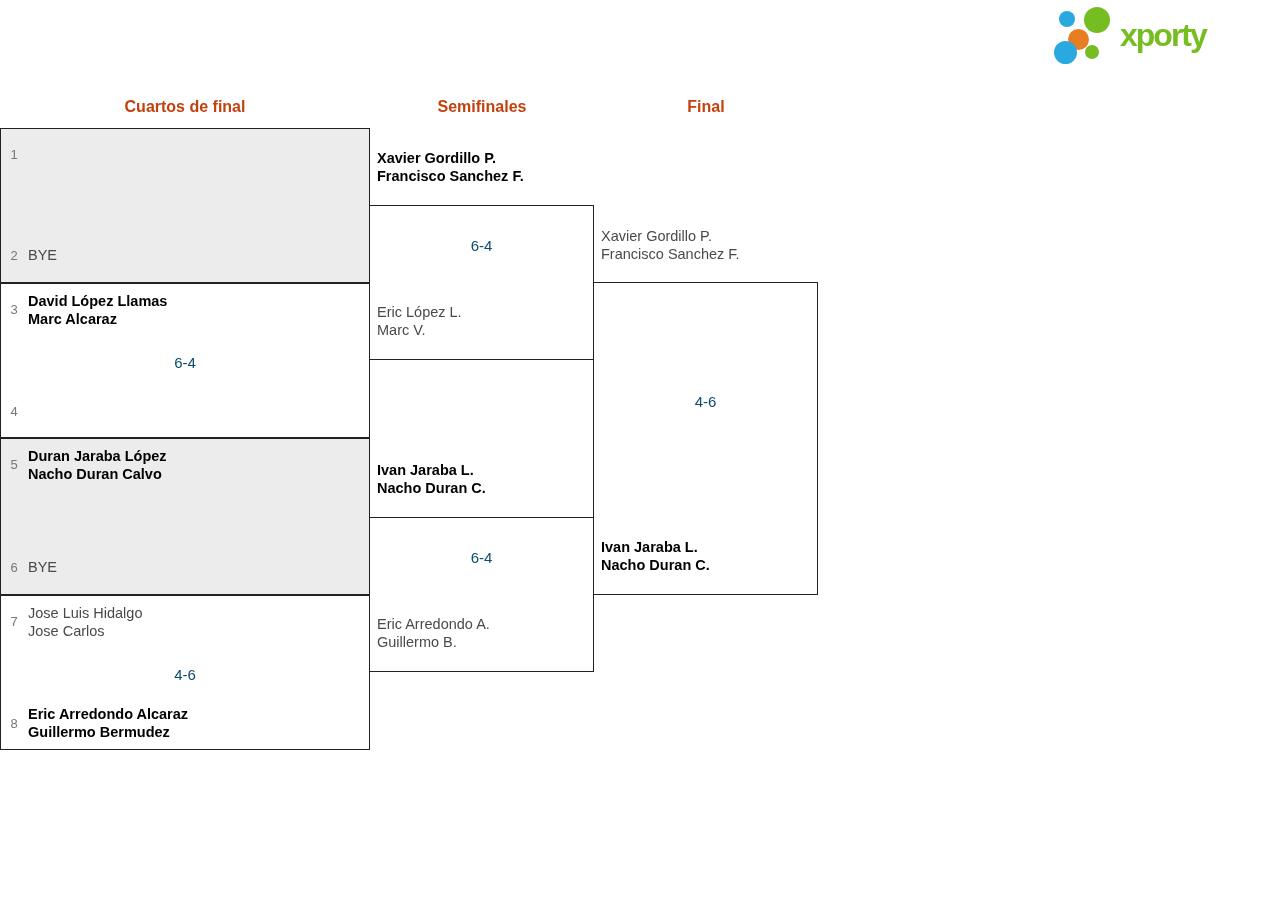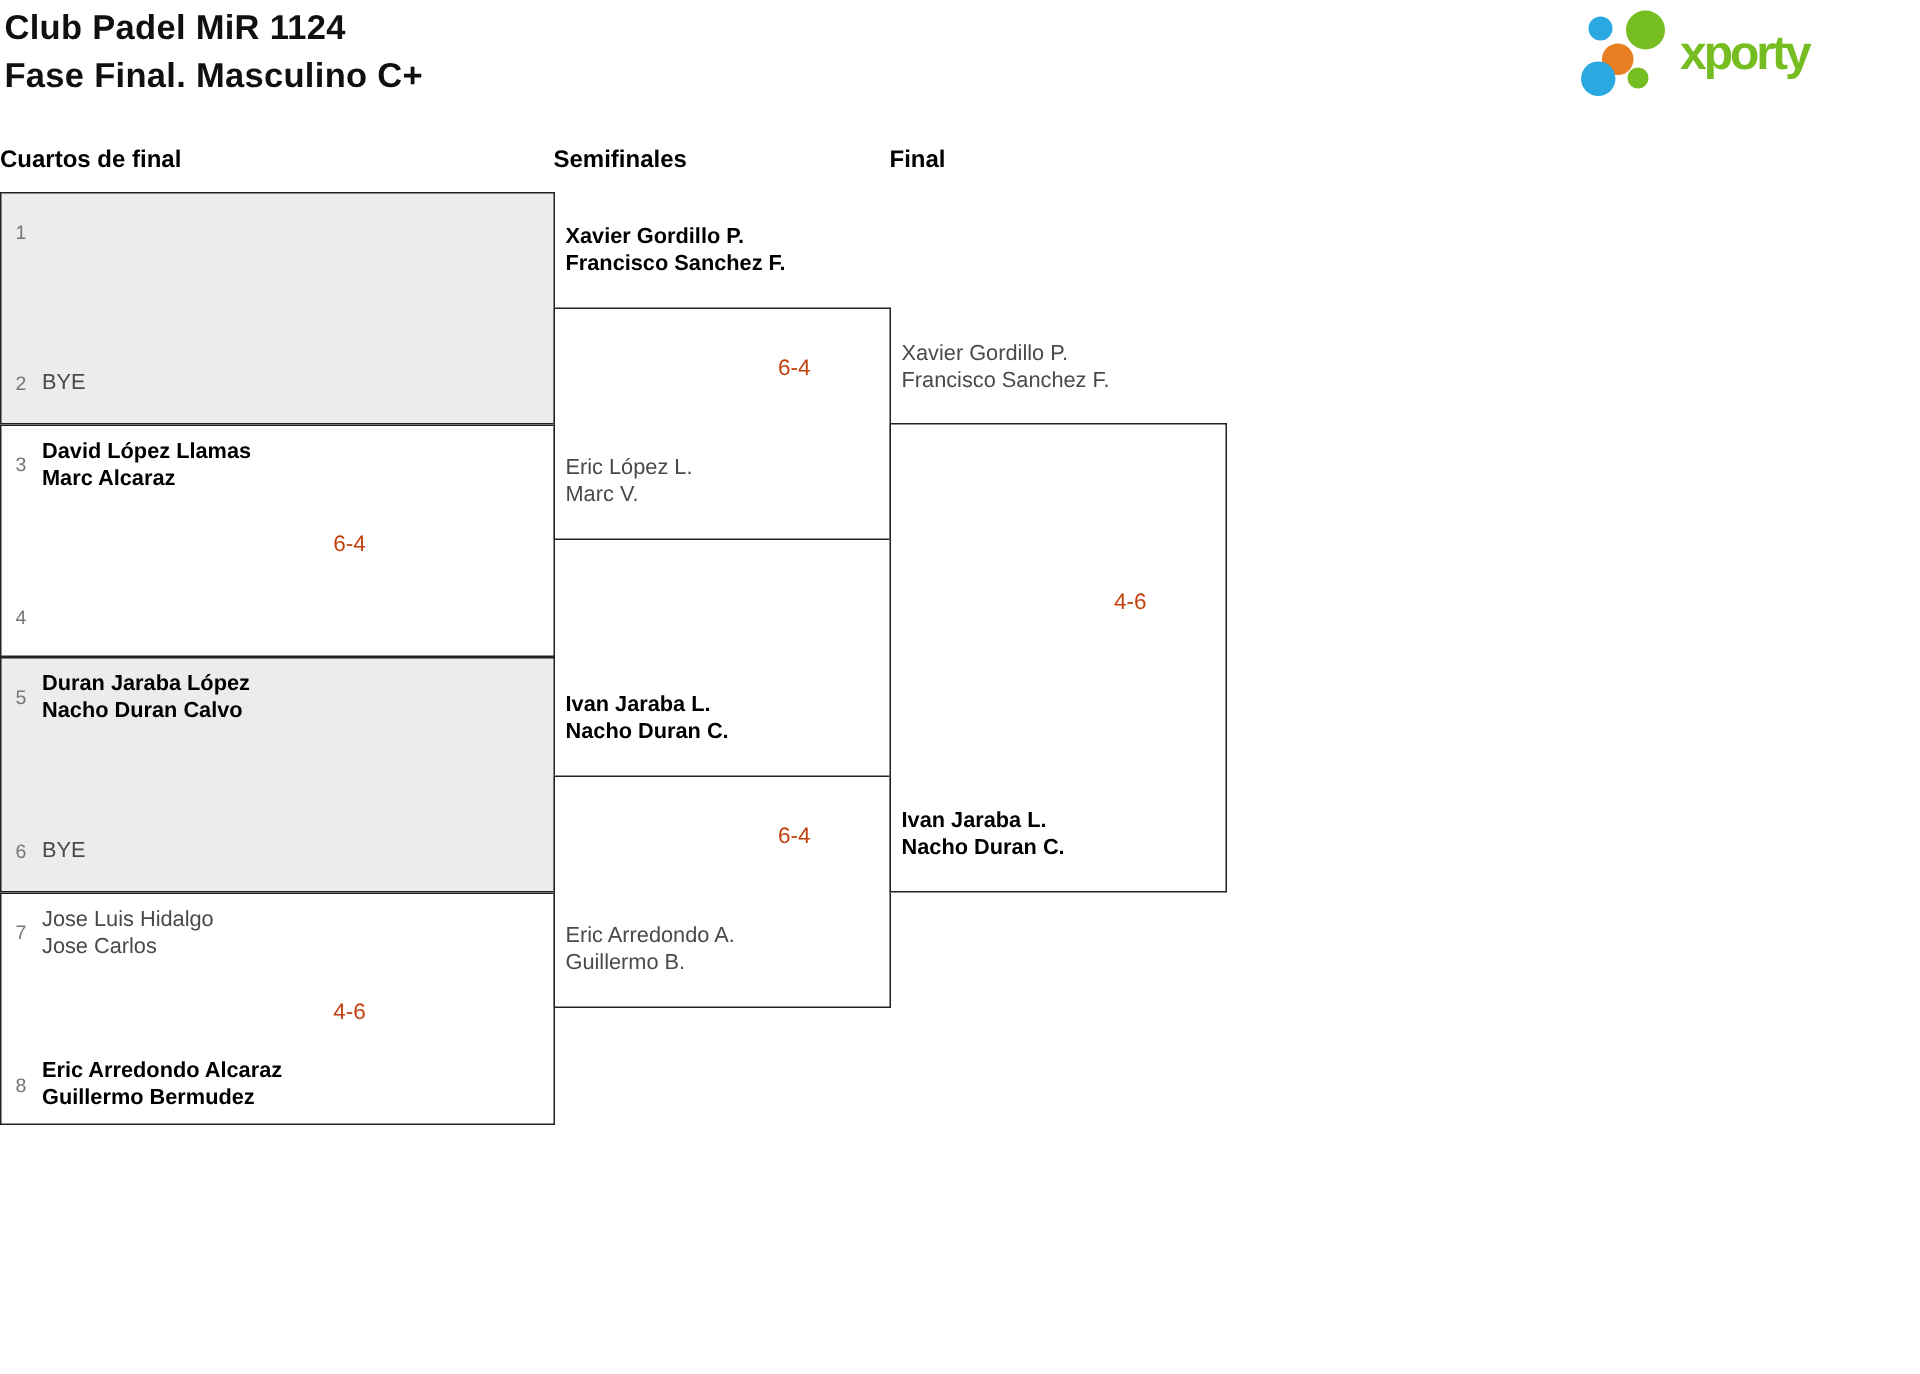--- a/index.html
+++ b/index.html
@@ -13,42 +13,42 @@
   .logo{position:absolute;left:1050px;top:5px;width:228px;height:62px;}
   .dot{position:absolute;border-radius:50%;}
   .dot.d1{left:9px;top:6px;width:16px;height:16px;background:#29a9e0;}
   .dot.d2{left:34px;top:2px;width:26px;height:26px;background:#76bd22;}
   .dot.d3{left:18px;top:24px;width:21px;height:21px;background:#e87e22;}
   .dot.d4{left:4px;top:36px;width:23px;height:23px;background:#29a9e0;}
   .dot.d5{left:35px;top:40px;width:14px;height:14px;background:#76bd22;}
   .wordmark{position:absolute;left:70px;top:4px;font-size:32px;line-height:52px;font-weight:bold;color:#76bd22;letter-spacing:-2px;}
 
   
-  .col-header{position:absolute;top:98px;font-size:16px;font-weight:bold;color:#000000;text-align:left;}
+  .col-header{position:absolute;top:98px;font-size:16px;font-weight:bold;color:#c2410c;text-align:center;}
   .col-header.h1{left:0;width:370px;}
   .col-header.h2{left:369px;width:226px;}
   .col-header.h3{left:593px;width:226px;}
 
   
   .match{position:absolute;border:1px solid #222;background:#fff;box-sizing:border-box;}
   .match.shaded{background:#ececec;}
   .qf{left:0;width:370px;}
   .qf1{top:128px;height:155px;}
   .qf2{top:283px;height:155px;}
   .qf3{top:438px;height:157px;}
   .qf4{top:595px;height:155px;}
   .sf{left:369px;width:225px;}
   .sf1{top:205px;height:155px;}
   .sf2{top:517px;height:155px;}
   .final1{left:593px;top:282px;width:225px;height:313px;}
 
   .team{position:absolute;font-size:14.5px;line-height:18px;color:#4a4a4a;white-space:nowrap;}
   .team.winner{font-weight:bold;color:#000;}
   .seed{position:absolute;left:4px;width:18px;text-align:center;font-size:13px;line-height:16px;color:#777;}
-  .score{position:absolute;left:0;width:100%;text-align:center;font-size:15px;line-height:18px;color:#c2410c;padding-left:48px;}
+  .score{position:absolute;left:0;width:100%;text-align:center;font-size:15px;line-height:18px;color:#0c4a6e;}
 
   
   .qf .team-top{left:27px;top:8px;}
   .qf .team-bottom{left:27px;bottom:8px;}
   .qf .bye-label{left:27px;bottom:18px;}
   .qf .seed-top{top:18px;}
   .qf .seed-bottom{bottom:17px;}
   .qf .seed-bye{bottom:18px;}
   .qf .score{top:70px;}
 
@@ -60,24 +60,20 @@
   
   .final1 .team-top{left:7px;top:-56px;}
   .final1 .team-bottom{left:7px;bottom:20px;}
   .final1 .score{top:110px;}
 </style>
 </head>
 <body>
 
 <div class="canvas">
 
-  <div class="page-title">
-    <div>Club Padel MiR 1124</div>
-    <div>Fase Final. Masculino C+</div>
-  </div>
 
   <div class="logo">
     <span class="dot d1"></span>
     <span class="dot d2"></span>
     <span class="dot d3"></span>
     <span class="dot d4"></span>
     <span class="dot d5"></span>
     <span class="wordmark">xporty</span>
   </div>
 

